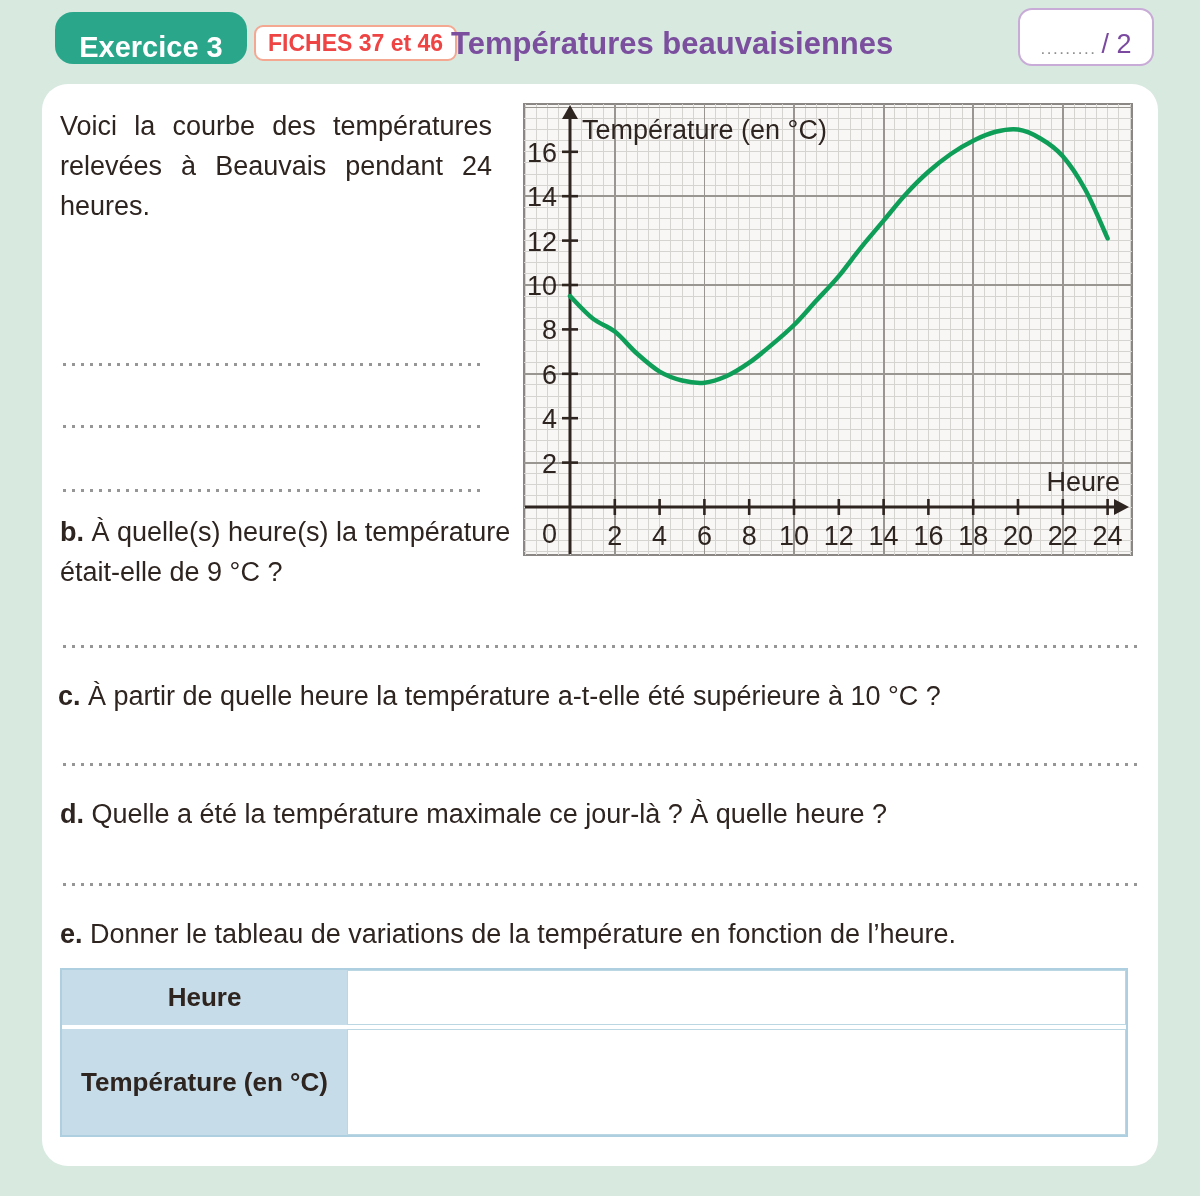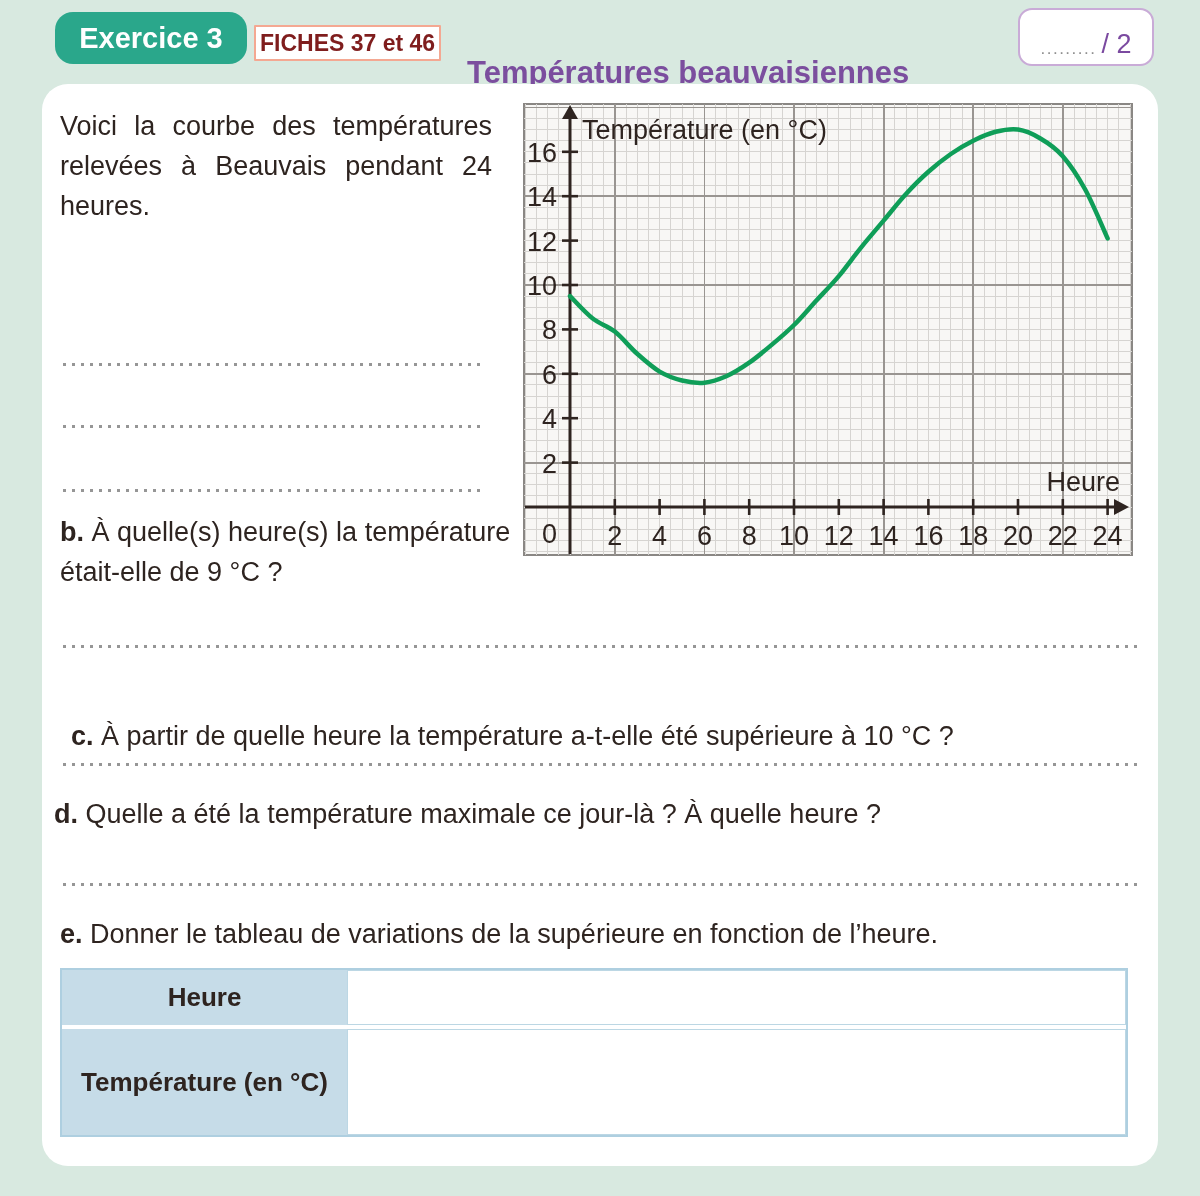--- a/index.html
+++ b/index.html
@@ -2,26 +2,26 @@
 <html><head>
 <meta charset="utf-8">
 <style>
   html,body{margin:0;padding:0;background:#d8e9e0;}
   .page{position:relative;width:1200px;height:1196px;background:#d8e9e0;
         font-family:"Liberation Sans",sans-serif;color:#2e2420;overflow:hidden;}
   .page *{box-sizing:border-box;}
 
   
   .badge{position:absolute;left:55px;top:12px;width:192px;height:52px;background:#2aa78b;
-         border-radius:18px;display:flex;align-items:center;justify-content:center;
+         border-radius:18px;display:flex;align-items:flex-end;justify-content:center;
          color:#ffffff;font-weight:bold;font-size:29px;}
-  .fiches{position:absolute;left:254px;top:25px;height:36px;padding:0 4px;background:#ffffff;
-          border:2px solid #f4a892;border-radius:1px;display:flex;align-items:center;
-          color:#7f1d1d;font-weight:bold;font-size:23px;white-space:nowrap;}
-  .title{position:absolute;left:467px;top:26px;font-size:31px;font-weight:bold;color:#7b4e9e;white-space:nowrap;margin-top:29px;}
+  .fiches{position:absolute;left:254px;top:25px;height:36px;padding:0 12px;background:#ffffff;
+          border:2px solid #f4a892;border-radius:9px;display:flex;align-items:center;
+          color:#ef4444;font-weight:bold;font-size:23px;white-space:nowrap;}
+  .title{position:absolute;left:451px;top:26px;font-size:31px;font-weight:bold;color:#7b4e9e;white-space:nowrap;}
   .scorebox{position:absolute;left:1018px;top:8px;width:136px;height:58px;background:#ffffff;
             border:2.5px solid #c9abd7;border-radius:14px;display:flex;align-items:flex-end;
             justify-content:center;gap:5px;padding-bottom:9px;}
   .score-dots{color:#8f8f8f;font-size:17px;letter-spacing:1.5px;line-height:13px;}
   .score-val{color:#7b4aa0;font-size:27px;line-height:21px;}
 
   
   .panel{position:absolute;left:42px;top:84px;width:1116px;height:1082px;background:#ffffff;border-radius:26px;}
 
   .txt{position:absolute;font-size:27px;line-height:40px;margin:0;}
@@ -232,29 +232,29 @@
           <text x="34" y="58.80000000000001" text-anchor="end">16</text>
           <text x="34" y="440" text-anchor="end">0</text>
           <text x="59" y="36" text-anchor="start">Température (en °C)</text>
           <text x="597" y="388" text-anchor="end">Heure</text>
           <path d="M47,193.1C50.7,196.8,61.9,209.4,69.4,215.3C76.9,221.2,84.3,222.7,91.8,228.6C99.3,234.5,106.7,244.2,114.2,250.8C121.7,257.5,129.1,264.1,136.6,268.6C144.1,273.0,151.5,275.6,159.0,277.5C166.5,279.3,173.9,280.4,181.4,279.7C188.9,278.9,196.3,276.3,203.8,273.0C211.3,269.7,218.7,264.9,226.2,259.7C233.7,254.5,241.1,248.2,248.6,241.9C256.1,235.6,263.5,229.4,271.0,222.0C278.5,214.6,285.9,205.7,293.4,197.5C300.9,189.4,308.3,182.0,315.8,173.1C323.3,164.2,330.7,153.5,338.2,144.3C345.7,135.0,353.1,126.5,360.6,117.6C368.1,108.7,375.5,99.1,383.0,91.0C390.5,82.8,397.9,75.4,405.4,68.8C412.9,62.1,420.3,56.2,427.8,51.0C435.3,45.8,442.7,41.4,450.2,37.7C457.7,34.0,465.1,30.7,472.6,28.8C480.1,27.0,487.5,25.5,495.0,26.6C502.5,27.7,509.9,31.0,517.4,35.5C524.9,39.9,532.3,44.7,539.8,53.2C547.3,61.8,554.7,72.9,562.2,86.5C569.7,100.2,580.9,127.2,584.6,135.4" fill="none" stroke="#0f9e58" stroke-width="4.5" stroke-linecap="round"></path>
         </svg>
     </div>
 
     <div class="dotline" style="left:18px;top:560px;width:1078px;"></div>
 
-    <p class="txt" style="left:29px;top:592px;width:1080px;margin-top:40px;"><span class="qletter">c.</span>&nbsp;<span>À partir de quelle heure la température a-t-elle été supérieure à 10 °C ?</span></p>
+    <p class="txt" style="left:16px;top:592px;width:1080px;"><span class="qletter">c.</span>&nbsp;<span>À partir de quelle heure la température a-t-elle été supérieure à 10 °C ?</span></p>
 
     <div class="dotline" style="left:18px;top:678px;width:1078px;"></div>
 
-    <p class="txt" style="left:12px;top:710px;width:1080px;"><span class="qletter">d.</span>&nbsp;<span>Quelle a été la température maximale ce jour-là ? À quelle heure ?</span></p>
+    <p class="txt" style="left:18px;top:710px;width:1080px;"><span class="qletter">d.</span>&nbsp;<span>Quelle a été la température maximale ce jour-là ? À quelle heure ?</span></p>
 
     <div class="dotline" style="left:18px;top:798px;width:1078px;"></div>
 
-    <p class="txt" style="left:18px;top:830px;width:1080px;"><span class="qletter">e.</span>&nbsp;<span>Donner le tableau de variations de la supérieure en fonction de l’heure.</span></p>
+    <p class="txt" style="left:18px;top:830px;width:1080px;"><span class="qletter">e.</span>&nbsp;<span>Donner le tableau de variations de la température en fonction de l’heure.</span></p>
 
     <div class="vtable">
       <div class="vrow r1">
         <div class="vhead">Heure</div>
         <div class="vcell"></div>
       </div>
       <div class="vrow r2">
         <div class="vhead">Température (en °C)</div>
         <div class="vcell"></div>
       </div>

